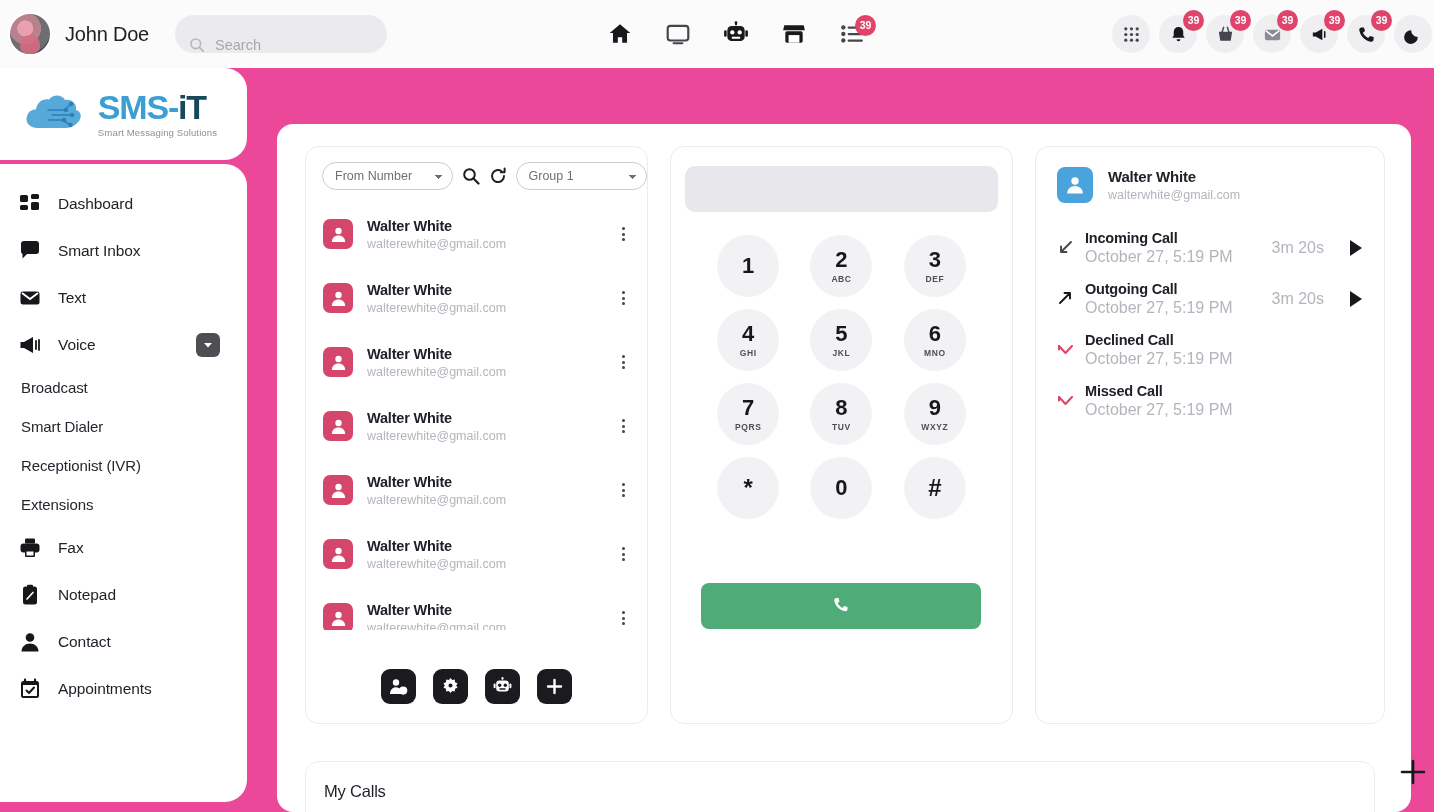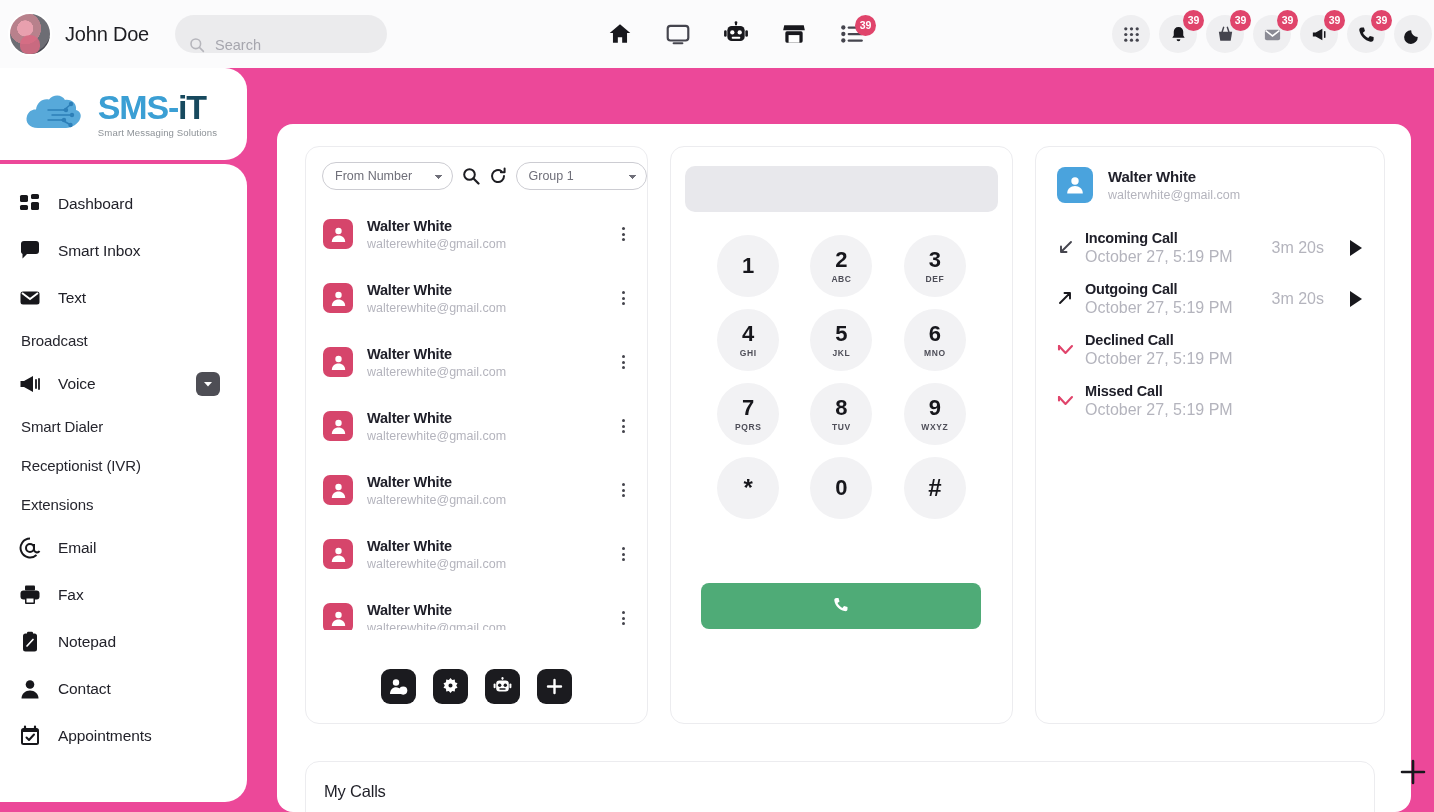--- a/index.html
+++ b/index.html
@@ -426,58 +426,48 @@
       <div class="nav-item">
         <span class="nav-ico">
           <svg viewBox="0 0 22 22">
               <rect x="1.5" y="4.5" width="19" height="13" rx="2.5"></rect>
               <path d="M3 6 L11 12 L19 6" fill="none" stroke="#fff" stroke-width="1.9"></path>
             </svg>
         </span>
         <span class="nav-label">Text</span>
       </div>
 
-      <div class="nav-item nav-sub">
-        <span class="nav-label">Broadcast</span>
-      </div>
-
       <div class="nav-item">
         <span class="nav-ico">
           <svg viewBox="0 0 22 22">
               <path d="M1.5 8 H5 L14 3 V19 L5 14 H1.5 Z"></path>
               <path d="M17 7 v8 M20 6 v10" stroke="#17171b" stroke-width="1.8" stroke-linecap="round" fill="none"></path>
             </svg>
         </span>
         <span class="nav-label">Voice</span>
         <span class="nav-toggle">
           <svg viewBox="0 0 12 12">
               <path d="M2 4 L6 8.5 L10 4 Z"></path>
             </svg>
         </span>
       </div>
+
+      <div class="nav-item nav-sub">
+        <span class="nav-label">Broadcast</span>
+      </div>
       <div class="nav-item nav-sub">
         <span class="nav-label">Smart Dialer</span>
       </div>
       <div class="nav-item nav-sub">
         <span class="nav-label">Receptionist (IVR)</span>
       </div>
       <div class="nav-item nav-sub">
         <span class="nav-label">Extensions</span>
       </div>
 
-      <div class="nav-item">
-        <span class="nav-ico">
-          <svg viewBox="0 0 22 22">
-              <path d="M11 1.5 A9.5 9.5 0 1 0 17.5 18" fill="none" stroke="#17171b" stroke-width="2"></path>
-              <circle cx="11" cy="11" r="4" fill="none" stroke="#17171b" stroke-width="2"></circle>
-              <path d="M15 7 v5.5 a3 3 0 0 0 5.5 1.5" fill="none" stroke="#17171b" stroke-width="2"></path>
-            </svg>
-        </span>
-        <span class="nav-label">Email</span>
-      </div>
 
       <div class="nav-item">
         <span class="nav-ico">
           <svg viewBox="0 0 22 22">
               <rect x="6" y="1.5" width="10" height="5" rx="1"></rect>
               <rect x="1.5" y="6.5" width="19" height="9" rx="3"></rect>
               <rect x="6" y="13" width="10" height="7" rx="1" fill="#17171b"></rect>
               <rect x="7.5" y="14.5" width="7" height="4" fill="#fff"></rect>
             </svg>
         </span>

